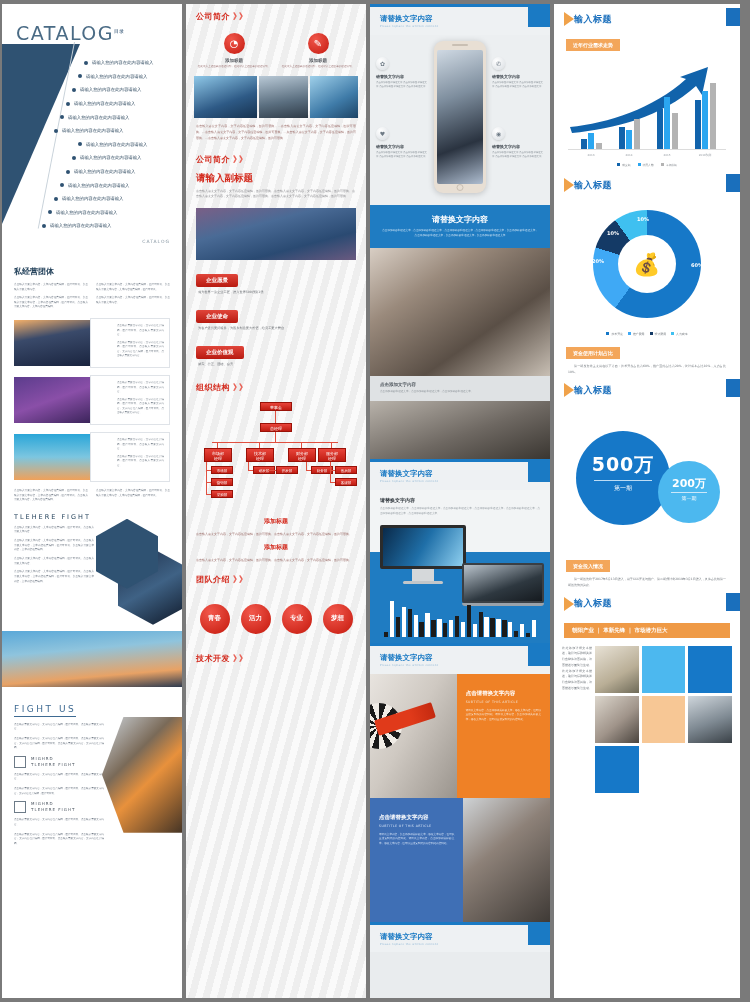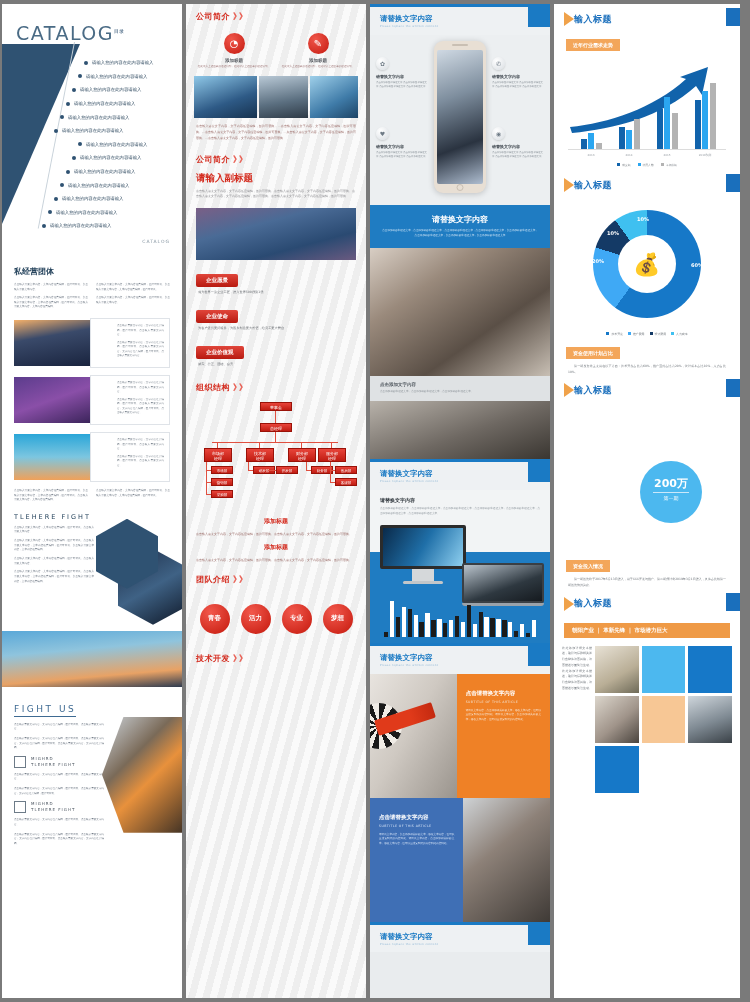--- a/index.html
+++ b/index.html
@@ -207,21 +207,21 @@
   .lgd { display:flex; justify-content:center; flex-wrap:wrap; gap:5px; font-size:2.9px; color:#6e747a; padding:2px 6px 4px; }
   .lgd b { display:inline-block; width:3px; height:3px; margin-right:2px; }
   .note4 { font-size:3px; line-height:1.9; color:#6e747a; padding:5px 14px 0; text-indent:6px; text-align:justify; }
 
   .bubwrap { position:relative; height:150px; }
   .bub1 { position:absolute; left:22px; top:28px; width:94px; height:94px; border-radius:50%;
     background:#1678c8; color:#fff; text-align:center; padding-top:21px; }
   .bub1 .n { font-size:19px; font-weight:bold; letter-spacing:1px; }
   .bub1 .ln { width:58px; height:1px; background:#bcdcf5; margin:2px auto 3px; }
   .bub1 .s { font-size:6px; }
-  .bub2 { position:absolute; left:86px; top:58px; width:62px; height:62px; border-radius:50%;
+  .bub2 { position:absolute; left:104px; top:58px; width:62px; height:62px; border-radius:50%;
     background:#4cb8ef; color:#fff; text-align:center; padding-top:15px; }
   .bub2 .n { font-size:11px; font-weight:bold; }
   .bub2 .ln { width:36px; height:1px; background:#cbe8fa; margin:1px auto 2px; }
   .bub2 .s { font-size:5px; }
 
   .tagbar2 { display:inline-block; background:#f3a65a; color:#fff; font-size:5px; font-weight:bold;
     padding:3px 7px; margin:0 0 0 12px; }
   .tagbar3 { display:block; background:#ef9a46; color:#fff; font-size:5.5px; font-weight:bold;
     padding:4px 8px; margin:6px 10px 8px; }
   .gridsec { display:flex; gap:3px; padding:0 8px 6px; }
@@ -693,20 +693,25 @@
       </div>
     <div class="tagbar2">资金使用计划占比</div>
     <div class="note4">第一期投资将主要用在以下方面：技术开发占比为60%，推广宣传占比为20%，设计成本占比10%，人力占比10%。</div>
 
     <div class="oh">
       <div class="otri"></div>
       <div class="oh-t">输入标题</div>
       <div class="oh-sq"></div>
     </div>
     <div class="bubwrap">
+      <div class="bub1">
+        <div class="n">500万</div>
+        <div class="ln"></div>
+        <div class="s">第一期</div>
+      </div>
       <div class="bub2">
         <div class="n">200万</div>
         <div class="ln"></div>
         <div class="s">第一期</div>
       </div>
     </div>
     <div class="tagbar2">资金投入情况</div>
     <div class="note4">第一期投资将于2017年5月13日进入，用于XXX开发与推广。第二期预计将2019年3月1日进入，具体占比视第一期投资情况决定。</div>
 
     <div class="oh">

